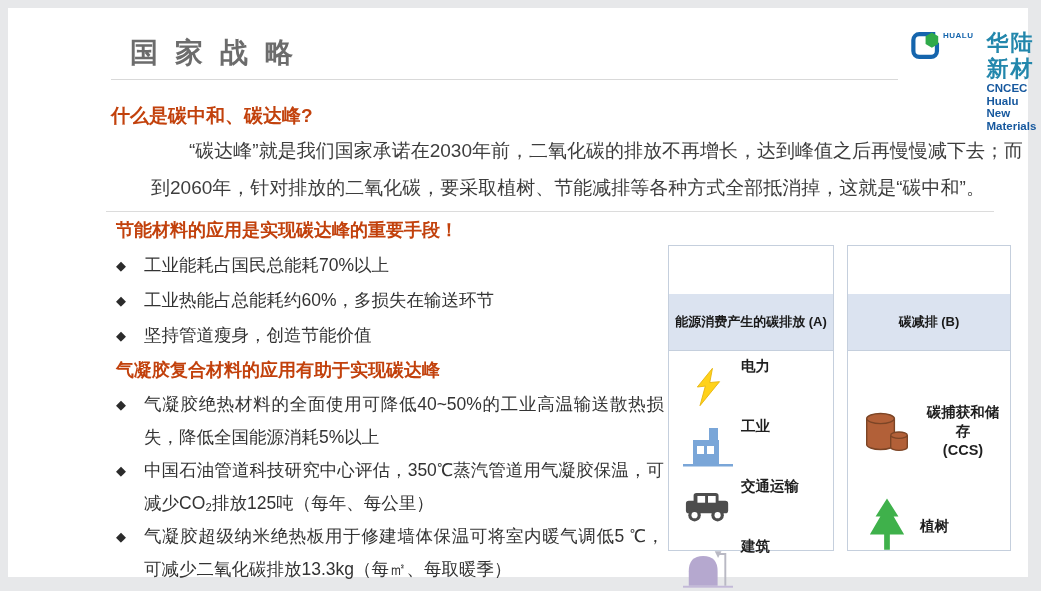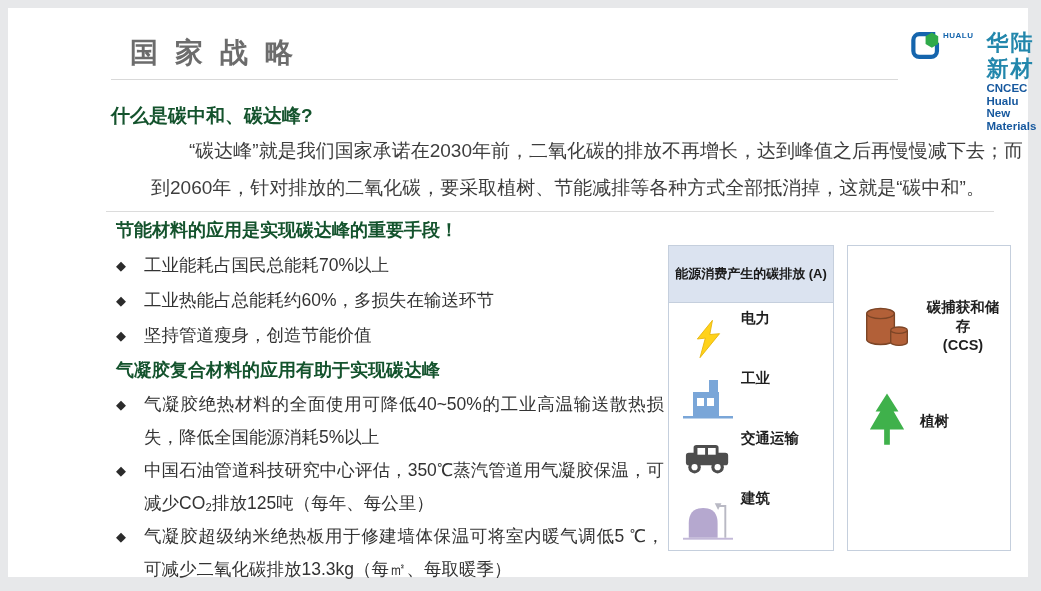--- a/index.html
+++ b/index.html
@@ -29,21 +29,21 @@
   }
   .hualu-logo { position:absolute; left:901px; top:22px; display:flex; align-items:flex-start; }
   .hualu-mark { display:flex; align-items:flex-start; }
   .hualu-mark-caption { font-size:8px; font-weight:bold; color:#1565ad; letter-spacing:0.5px; margin-top:1px; }
   .hualu-names { margin-left:13px; }
   .hualu-cn { font-size:22px; font-weight:bold; color:#2387ac; letter-spacing:2px; line-height:26px; }
   .hualu-en { font-size:11.5px; font-weight:bold; color:#16589e; line-height:12.5px; }
 
   
   .section-heading {
-    font-size:19px; font-weight:bold; color:#14532d; white-space:nowrap;
+    font-size:19px; font-weight:bold; color:#c2410c; white-space:nowrap;
   }
   .intro-heading { position:absolute; left:103px; top:95px; }
   .intro-paragraph {
     position:absolute; left:98px; top:124px; width:872px;
     font-size:19px; line-height:37px; color:#3d3d3d;
     text-indent:2em; text-align:justify;margin-left:45px;
   }
   .intro-divider {
     position:absolute; left:98px; top:203px; width:888px; height:1px; background:#dcdcdc;
   }
@@ -63,20 +63,21 @@
     position:absolute; top:237px; height:306px;
     background:#ffffff; border:1px solid #c5cfdd;
   }
   .panel-a { left:660px; width:166px; }
   .panel-b { left:839px; width:164px; }
   .panel-header {
     height:57px; background:#dbe3f0; border-bottom:1px solid #c5cfdd;
     display:flex; align-items:center; justify-content:center;
     font-size:13px; font-weight:bold; color:#1a1a1a; text-align:center;
     padding:0 6px;
+    margin-top:48px;
   }
   .panel-body-a { padding:6px 4px 0 6px; }
   .panel-body-a .panel-row { height:60px; display:flex; }
   .panel-body-b { padding:52px 4px 0 6px; }
   .panel-body-b .panel-row { display:flex; align-items:center; }
   .panel-body-b .panel-row + .panel-row { margin-top:38px; }
   .icon-cell { flex:0 0 66px; display:flex; justify-content:center; align-items:center; }
   .panel-label { font-size:14.5px; font-weight:bold; color:#1f1f1f; line-height:1.3; }
   .panel-label.center { text-align:center; }
 </style>
@@ -191,20 +192,21 @@
               <path d="M6 41 L6 26 Q6 10 21 10 Q36 10 36 26 L36 41 Z" fill="#b5a8cf"></path>
               <rect x="0" y="41" width="52" height="2" fill="#c3b9d8"></rect>
             </svg>
           </span>
           <span class="panel-label">建筑</span>
         </div>
       </div>
     </div>
 
     <div class="panel panel-b">
+      <div class="panel-header">碳减排 (B)</div>
       <div class="panel-body-b">
         <div class="panel-row">
           <span class="icon-cell">
             <svg width="48" height="45" viewBox="0 0 52 46">
               <path d="M4 9 V37 a15 5.5 0 0 0 30 0 V9" fill="#b26038" stroke="#7c4526" stroke-width="1.5"></path>
               <ellipse cx="19" cy="9" rx="15" ry="5.5" fill="#b26038" stroke="#7c4526" stroke-width="1.5"></ellipse>
               <path d="M30 27 V40 a9 3.5 0 0 0 18 0 V27" fill="#b26038" stroke="#7c4526" stroke-width="1.5"></path>
               <ellipse cx="39" cy="27" rx="9" ry="3.5" fill="#b26038" stroke="#7c4526" stroke-width="1.5"></ellipse>
             </svg>
           </span>

